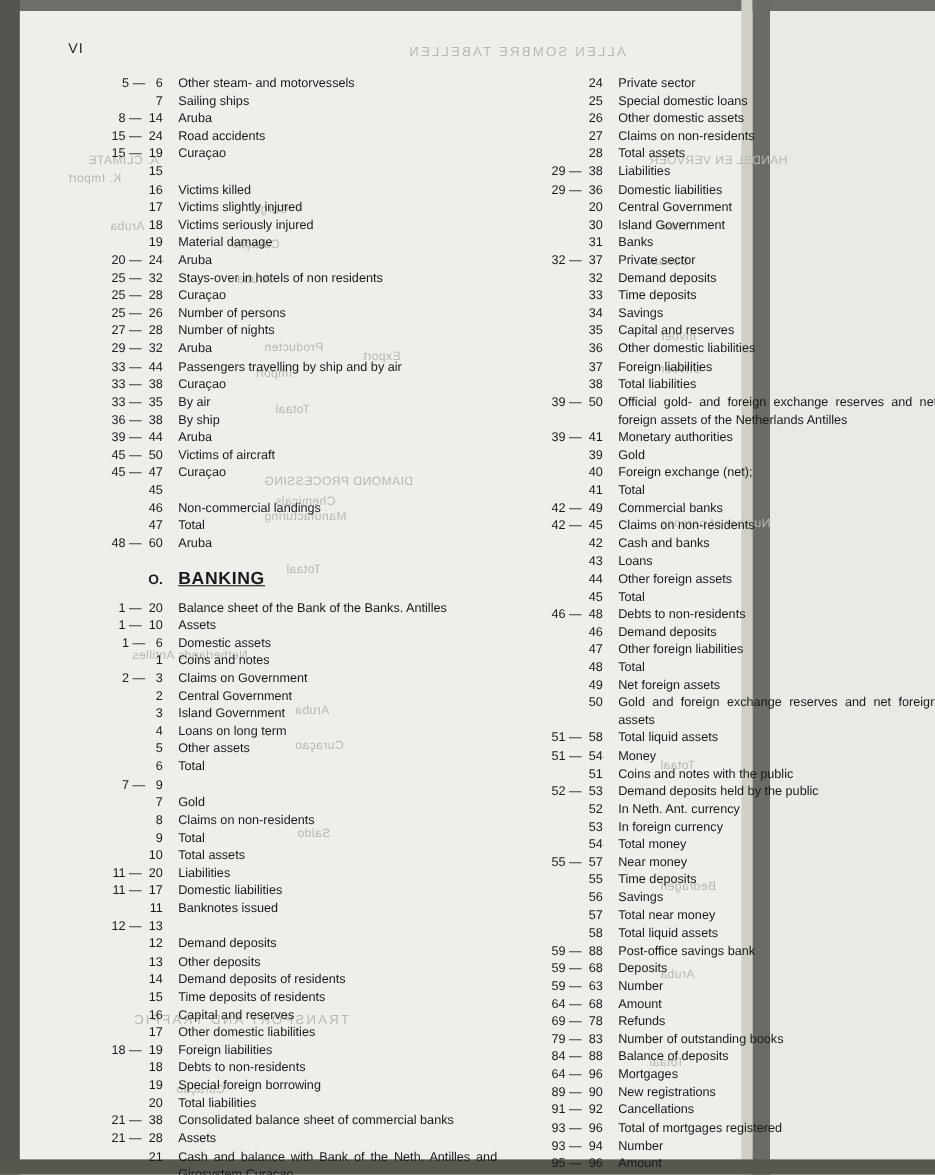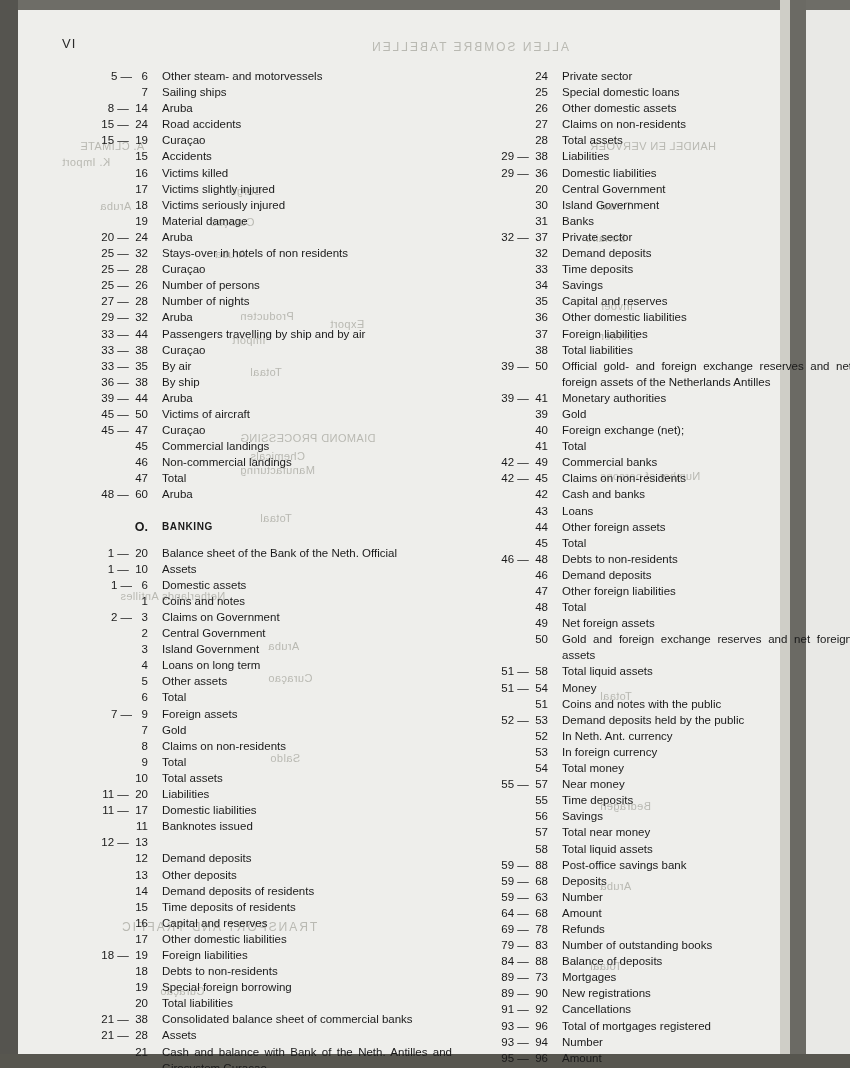--- a/index.html
+++ b/index.html
@@ -7,21 +7,21 @@
     width:850px;height:1068px;
     background:#e9e9e6;
     font-family:"Liberation Sans", sans-serif;
     color:#1a1a1a;
     overflow:hidden;
     position:relative;
   }
   .page{
     position:absolute;
     left:0;top:0;
-    width:806px;height:1068px;
+    width:700px;height:1068px;
     background:#eeeeeb;
   }
   
   .edge-left{position:absolute;left:0;top:0;width:18px;height:1068px;background:#55544f;}
   .edge-right{position:absolute;right:0;top:0;width:16px;height:1068px;background:#6b6a64;}
   .edge-top{position:absolute;left:0;top:0;width:850px;height:10px;background:#6e6d67;}
   .edge-bottom{position:absolute;left:0;bottom:0;width:850px;height:14px;background:#57564f;}
   .edge-inner-right{position:absolute;right:16px;top:0;width:10px;height:1068px;background:#cfcec7;}
 
   .folio{
@@ -71,21 +71,21 @@
   .sec{
     display:flex;
     align-items:flex-start;
     margin-top:16px;
     margin-bottom:10px;
   }
   .sec .letter{
     width:110px;flex:0 0 110px;text-align:right;padding-right:14px;box-sizing:border-box;
     font-weight:bold;font-size:12.5px;
   }
-  .sec .name{font-weight:bold;font-size:10px;letter-spacing:.6px;}
+  .sec .name{font-weight:bold;font-size:16px;letter-spacing:.6px;text-decoration:underline;}
 </style>
 </head>
 <body>
 
 <div class="page">
 
   <div class="edge-top"></div>
   <div class="edge-left"></div>
   <div class="edge-right"></div>
   <div class="edge-inner-right"></div>
@@ -142,21 +142,20 @@
         <div class="row">
           <div class="num">15 —  24</div>
           <div class="txt">Road accidents</div>
         </div>
         <div class="row">
           <div class="num">15 —  19</div>
           <div class="txt">Curaçao</div>
         </div>
         <div class="row">
           <div class="num">15</div>
-          <div class="txt">Accidents</div>
         </div>
         <div class="row">
           <div class="num">16</div>
           <div class="txt">Victims killed</div>
         </div>
         <div class="row">
           <div class="num">17</div>
           <div class="txt">Victims slightly injured</div>
         </div>
         <div class="row">
@@ -214,21 +213,20 @@
         <div class="row">
           <div class="num">45 —  50</div>
           <div class="txt">Victims of aircraft</div>
         </div>
         <div class="row">
           <div class="num">45 —  47</div>
           <div class="txt">Curaçao</div>
         </div>
         <div class="row">
           <div class="num">45</div>
-          <div class="txt">Commercial landings</div>
         </div>
         <div class="row">
           <div class="num">46</div>
           <div class="txt">Non-commercial landings</div>
         </div>
         <div class="row">
           <div class="num">47</div>
           <div class="txt">Total</div>
         </div>
         <div class="row">
@@ -238,21 +236,21 @@
       </div>
 
     <div class="sec">
       <div class="letter">O.</div>
       <div class="name">BANKING</div>
     </div>
 
     <div id="left2">
         <div class="row tall">
           <div class="num">1 —  20</div>
-          <div class="txt just">Balance  sheet  of  the  Bank  of  the  Neth. Official</div>
+          <div class="txt just">Balance  sheet  of  the  Bank  of  the  Banks. Antilles</div>
         </div>
         <div class="row">
           <div class="num">1 —  10</div>
           <div class="txt">Assets</div>
         </div>
         <div class="row">
           <div class="num">1 —   6</div>
           <div class="txt">Domestic assets</div>
         </div>
         <div class="row">
@@ -278,21 +276,20 @@
         <div class="row">
           <div class="num">5</div>
           <div class="txt">Other assets</div>
         </div>
         <div class="row">
           <div class="num">6</div>
           <div class="txt">Total</div>
         </div>
         <div class="row">
           <div class="num">7 —   9</div>
-          <div class="txt">Foreign assets</div>
         </div>
         <div class="row">
           <div class="num">7</div>
           <div class="txt">Gold</div>
         </div>
         <div class="row">
           <div class="num">8</div>
           <div class="txt">Claims on non-residents</div>
         </div>
         <div class="row">
@@ -585,21 +582,21 @@
         </div>
         <div class="row">
           <div class="num">79 —  83</div>
           <div class="txt">Number of outstanding books</div>
         </div>
         <div class="row">
           <div class="num">84 —  88</div>
           <div class="txt">Balance of deposits</div>
         </div>
         <div class="row">
-          <div class="num">89 —  73</div>
+          <div class="num">64 —  96</div>
           <div class="txt">Mortgages</div>
         </div>
         <div class="row">
           <div class="num">89 —  90</div>
           <div class="txt">New registrations</div>
         </div>
         <div class="row">
           <div class="num">91 —  92</div>
           <div class="txt">Cancellations</div>
         </div>

